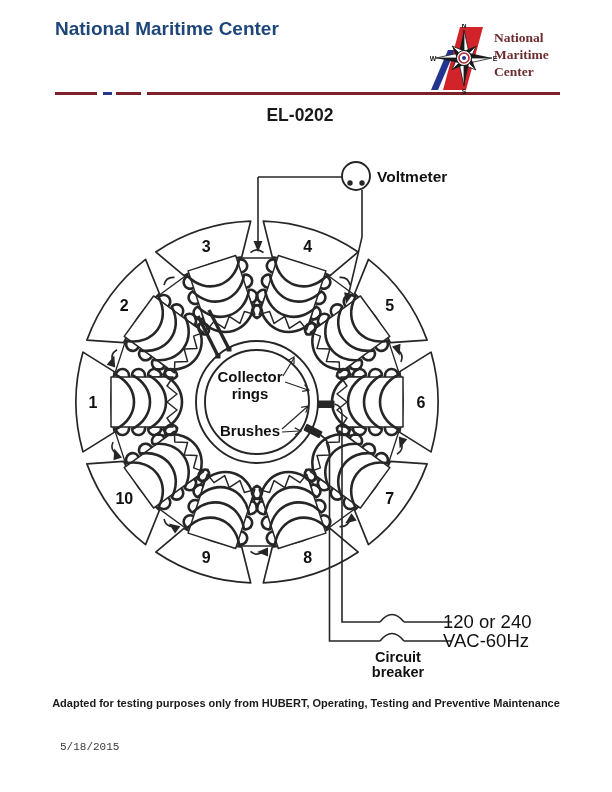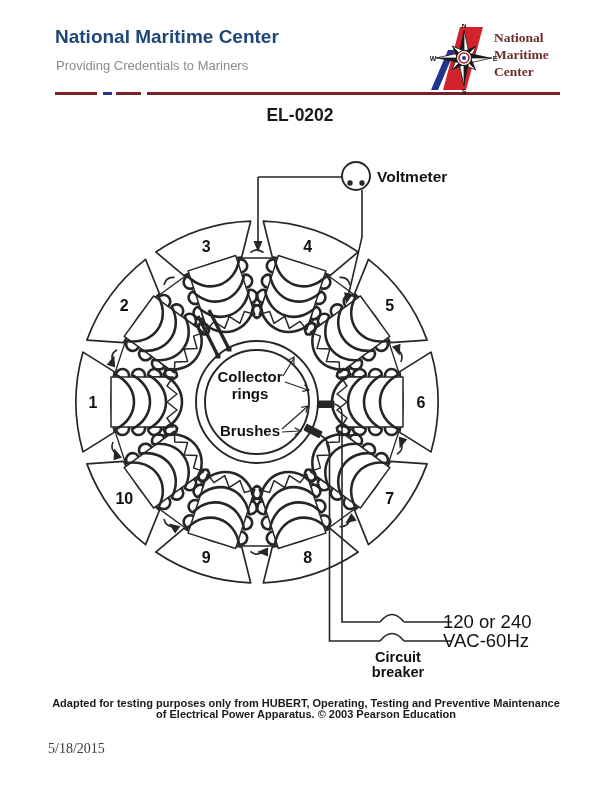--- a/index.html
+++ b/index.html
@@ -1,35 +1,34 @@
 <!DOCTYPE html>
 <html><head>
 <meta charset="utf-8">
 <style>
   html,body{margin:0;padding:0;background:#e8e8e8;}
   #page{position:relative;width:612px;height:792px;background:#ffffff;margin:0 auto;
         font-family:"Liberation Sans",sans-serif;overflow:hidden;}
   .abs{position:absolute;}
-  #nmc-title{left:55px;top:26px;font-size:19px;font-weight:bold;color:#1e4679;}
+  #nmc-title{left:55px;top:18px;font-size:19px;font-weight:bold;color:#1e4679;}
   #nmc-sub{left:56px;top:58px;font-size:13px;color:#8b8b8b;}
   .rule-seg{position:absolute;top:92px;height:3px;}
   #doc-code{left:0;right:12px;top:105px;text-align:center;font-size:17.5px;font-weight:bold;color:#1a1a1a;}
   #footer{left:0;right:0;top:698px;text-align:center;font-size:11px;font-weight:bold;
           color:#1a1a1a;line-height:11px;}
-  #date{left:48px;top:741px;font-family:Liberation Serif, serif;font-size:14px;color:#3a3a3a;}
+  #date{left:60px;top:741px;font-family:Liberation Mono, monospace;font-size:11px;color:#3a3a3a;}
   svg text{font-family:"Liberation Sans",sans-serif;}
   .logo-txt{font-family:"Liberation Serif",serif;font-weight:bold;}
 </style>
 </head>
 <body>
 
 <div id="page">
 
   <div class="abs" id="nmc-title" style="color: rgb(30, 70, 121);">National Maritime Center</div>
-  <div class="abs" id="nmc-sub" style="color: rgb(139, 139, 139);">Providing Credentials to Mariners</div>
 
   <div class="rule-seg" style="left: 55px; width: 42px; background: rgb(124, 33, 40);"></div>
   <div class="rule-seg rule-accent" style="left: 103px; width: 9px; background: rgb(39, 52, 139);"></div>
   <div class="rule-seg" style="left: 116px; width: 25px; background: rgb(124, 33, 40);"></div>
   <div class="rule-seg" style="left: 147px; width: 413px; background: rgb(124, 33, 40);"></div>
 
   <svg class="abs" id="logo" style="left:430px;top:24px;" width="150" height="70" viewBox="0 0 150 70">
     <g>
       <polygon id="flag-blue" points="18,26 25,26 8,66 1,66" fill="#23348e"></polygon>
       <polygon id="flag-red" points="30,3 53,3 36,66 13,66" fill="#d2232a"></polygon>
@@ -205,16 +204,15 @@
       <path d="M334.5,404 Q342,406 342,414 L342,622 L380,622 M380,622 Q392,607 404,622 M404,622 L452,622" fill="none" stroke="#262626" stroke-width="1.6"></path>
       <path d="M320.5,435 Q330,441 329.5,452 L329.5,641 L380,641 M380,641 Q392,626 404,641 M404,641 L452,641" fill="none" stroke="#262626" stroke-width="1.6"></path>
       <text x="443" y="628" font-size="18.5" text-anchor="start" fill="#111">120 or 240</text>
       <text x="443" y="647" font-size="18.5" text-anchor="start" fill="#111">VAC-60Hz</text>
       <text x="398" y="662" font-size="14.5" text-anchor="middle" fill="#111" font-weight="bold">Circuit</text>
       <text x="398" y="677" font-size="14.5" text-anchor="middle" fill="#111" font-weight="bold">breaker</text>
     </svg>
 
   <div class="abs" id="footer">
     <div>Adapted for testing purposes only from HUBERT, Operating, Testing and Preventive Maintenance</div>
-    <div>of Electrical Power Apparatus. © 2003 Pearson Education</div>
   </div>
   <div class="abs" id="date">5/18/2015</div>
 </div>
 
 </body></html>

